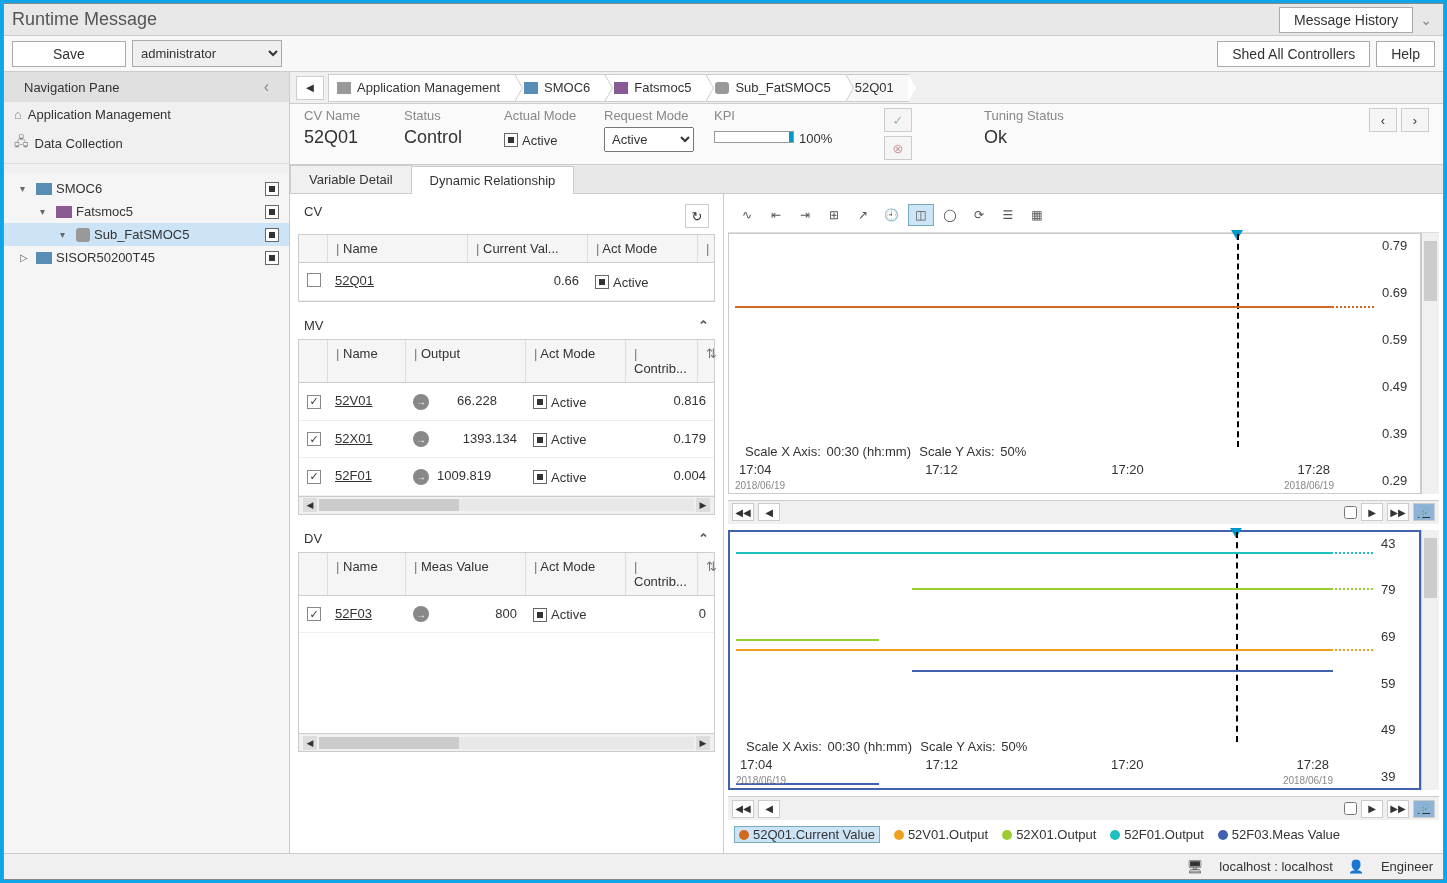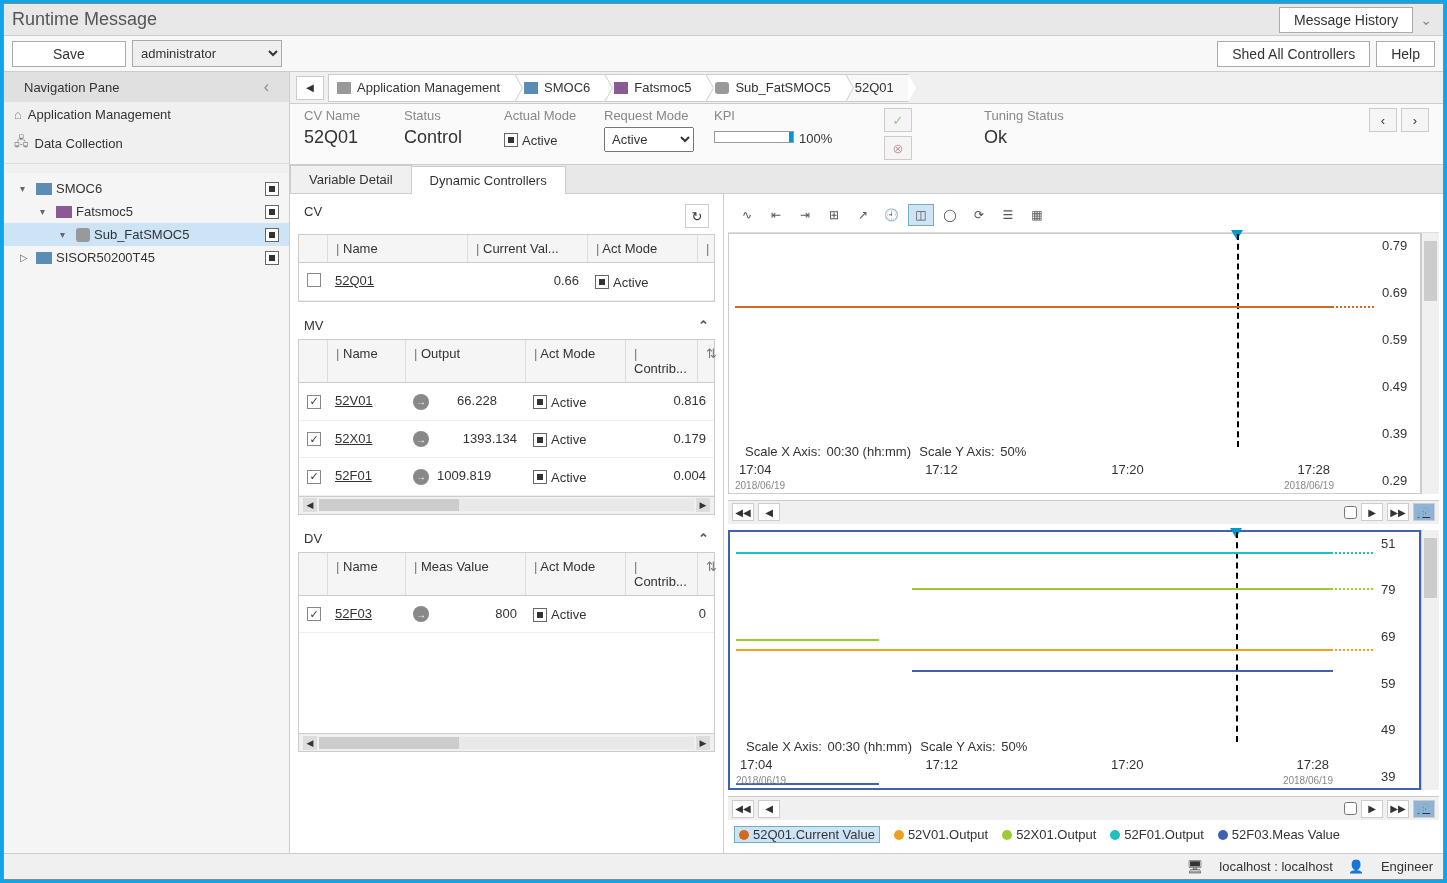--- a/index.html
+++ b/index.html
@@ -233,21 +233,21 @@
             <span class="ivalue">Ok</span>
           </div>
     <div class="navbtns">
             <div class="iconbtn">‹</div>
             <div class="iconbtn">›</div>
           </div>
    </div>
 
    <div class="tabs">
     <div class="tab">Variable Detail</div>
-    <div class="tab active">Dynamic Controllers</div>
+    <div class="tab active">Dynamic Relationship</div>
    </div>
 
    <div class="panels">
     <div class="leftpanel">
      <div class="sect">
       <div class="secthdr">
                 <span>CV</span>
                 <span class="refresh">↻</span>
               </div>
       <div class="tbl">
@@ -426,21 +426,21 @@
          <div class="xaxis" id="xaxis2">
                       <div>17:04</div>
                       <div>17:12</div>
                       <div>17:20</div>
                       <div>17:28</div>
                     </div>
          <div class="datelbl l">2018/06/19</div>
          <div class="datelbl r">2018/06/19</div>
         </div>
         <div class="yaxis c2" id="yaxis2">
-                    <div>51</div>
+                    <div>43</div>
                     <div>79</div>
                     <div>69</div>
                     <div>59</div>
                     <div>49</div>
                     <div>39</div>
                   </div>
        </div>
        <div class="vscroll">
                   <div class="vthumb"></div>
                 </div>

